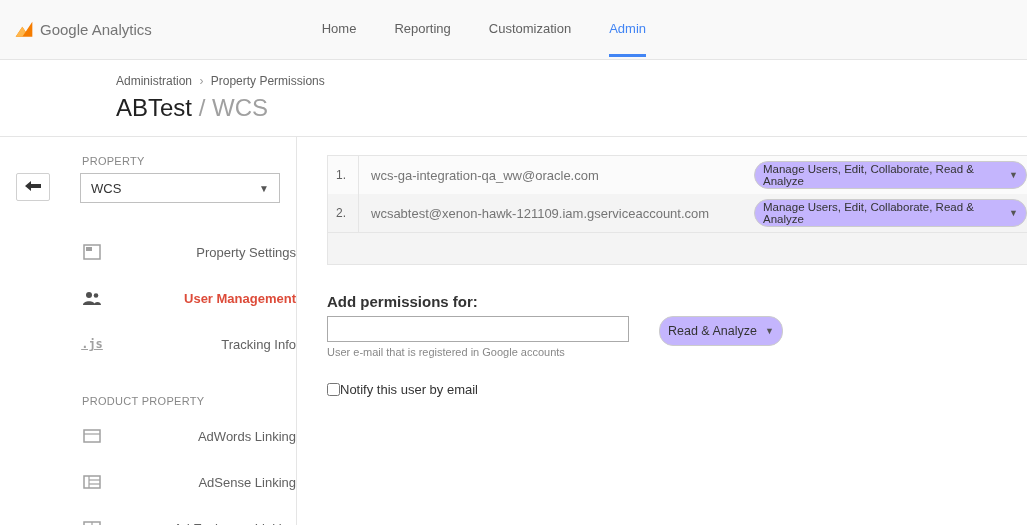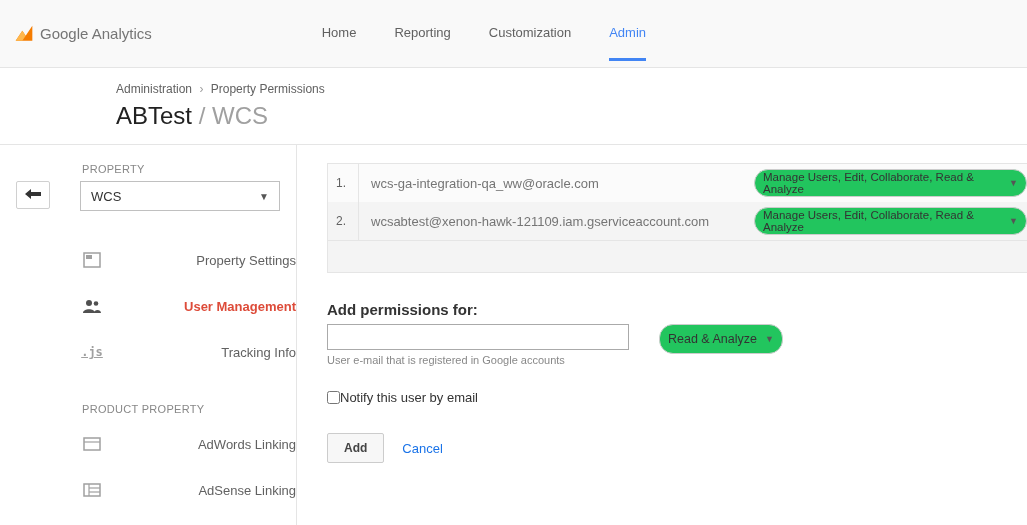--- a/index.html
+++ b/index.html
@@ -1,17 +1,17 @@
 <!DOCTYPE html>
 <html><head>
 <meta charset="utf-8">
 <style>
 * { box-sizing: border-box; margin: 0; padding: 0; }
 body { font-family: Arial, "Helvetica Neue", Helvetica, sans-serif; font-size: 13px; color: #333; background: #fff; }
-.topbar { height: 68px; border-bottom: 1px solid #e5e5e5; background: #f9f9f9; display: flex; align-items: center; padding: 0 20px; text-align: right; }
+.topbar { height: 60px; border-bottom: 1px solid #e5e5e5; background: #f9f9f9; display: flex; align-items: center; padding: 0 20px; text-align: right; }
 .logo { display: flex; align-items: center; gap: 6px; margin-right: 170px; margin-left: -6px; }
 .logo-icon { width: 20px; height: 20px; }
 .logo-text { font-size: 15px; color: #757575; }
 .topnav { display: flex; gap: 38px; }
 .topnav-item { color: #616161; font-size: 13px; cursor: pointer; padding-bottom: 18px; margin-bottom: -19px; }
 .topnav-item.active { color: #4285f4; font-weight: 500; border-bottom: 3px solid #4285f4; }
 .header-area { padding: 14px 0 14px 116px; border-bottom: 1px solid #e5e5e5; }
 .breadcrumb { font-size: 12px; color: #616161; margin-bottom: 6px; }
 .breadcrumb .sep { color: #a0a0a0; margin: 0 4px; }
 .page-title { font-size: 24px; font-weight: 400; color: #212121; }
@@ -33,21 +33,21 @@
 .tbl-head { display: flex; height: 34px; align-items: center; background: #fff; border-bottom: 1px solid #e5e5e5; }
 .col-num { width: 30px; text-align: right; padding-right: 12px; font-size: 12px; color: #616161; }
 .col-email { flex: 1; padding-left: 12px; position: relative; }
 .col-perm { width: 285px; padding-left: 12px; }
 .tbl-head .col-email, .tbl-head .col-perm { font-weight: 700; font-size: 13px; }
 .sort-arrow { position: absolute; right: 14px; font-size: 14px; color: #555; }
 .tbl-row { display: flex; height: 38px; align-items: center; }
 .tbl-row:nth-child(even) { background: #f4f4f4; }
 .tbl-row:nth-child(odd) { background: #fbfbfb; }
 .tbl-row .col-email { font-size: 13px; color: #757575; border-left: 1px solid #e5e5e5; height: 100%; display: flex; align-items: center; }
-.perm-select { height: 28px; border: 1px solid #ccc; background: #22c55e; display: inline-flex; align-items: center; padding: 0 8px; font-size: 11.5px; color: #333; cursor: pointer; border-radius: 14px; }
+.perm-select { height: 28px; border: 1px solid #ccc; background: #c4b5fd; display: inline-flex; align-items: center; padding: 0 8px; font-size: 11.5px; color: #333; cursor: pointer; border-radius: 14px; }
 .perm-select .caret { margin-left: 8px; font-size: 9px; color: #555; }
 .tbl-tail { height: 32px; background: #f4f4f4; border-top: 1px solid #e5e5e5; }
 .add-section { margin-top: 28px; }
 .add-title { font-size: 15px; font-weight: 700; margin-bottom: 6px; }
 .add-row { display: flex; align-items: flex-start; gap: 30px; }
 .email-input { width: 302px; height: 26px; border: 1px solid #aaa; padding: 0 6px; font-size: 13px; }
 .hint { font-size: 11px; color: #888; margin-top: 4px; }
 .notify-row { display: flex; align-items: center; margin-top: 24px; font-size: 13px; color: #333; }
 .btn-row { display: flex; align-items: center; gap: 18px; margin-top: 28px; }
 .add-btn { padding: 7px 16px; border: 1px solid #ccc; background: #f7f7f7; font-size: 12px; cursor: pointer; border-radius: 2px; font-weight: 700; color: #444; }
@@ -209,19 +209,15 @@
           <span>Read &amp; Analyze</span>
           <span class="caret">▼</span>
         </div>
       </div>
 
       <div class="notify-row">
         <input type="checkbox" style="">
         <span>Notify this user by email</span>
       </div>
 
-      <div class="btn-row">
-        <button class="add-btn">Add</button>
-        <span class="cancel-link">Cancel</span>
-      </div>
     </div>
   </div>
 </div>
 
 </body></html>

